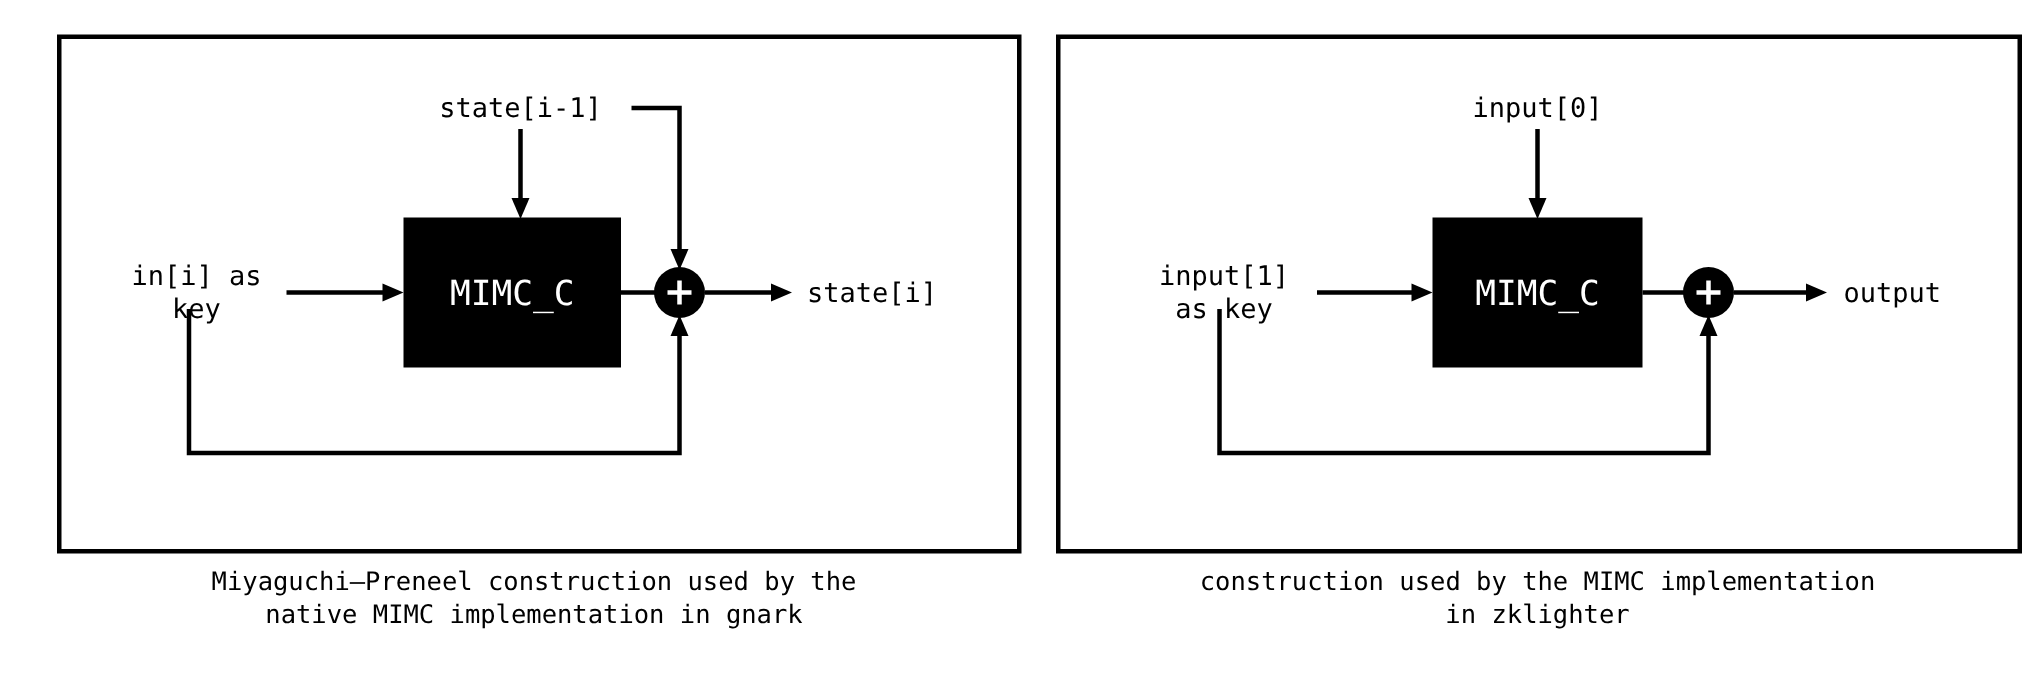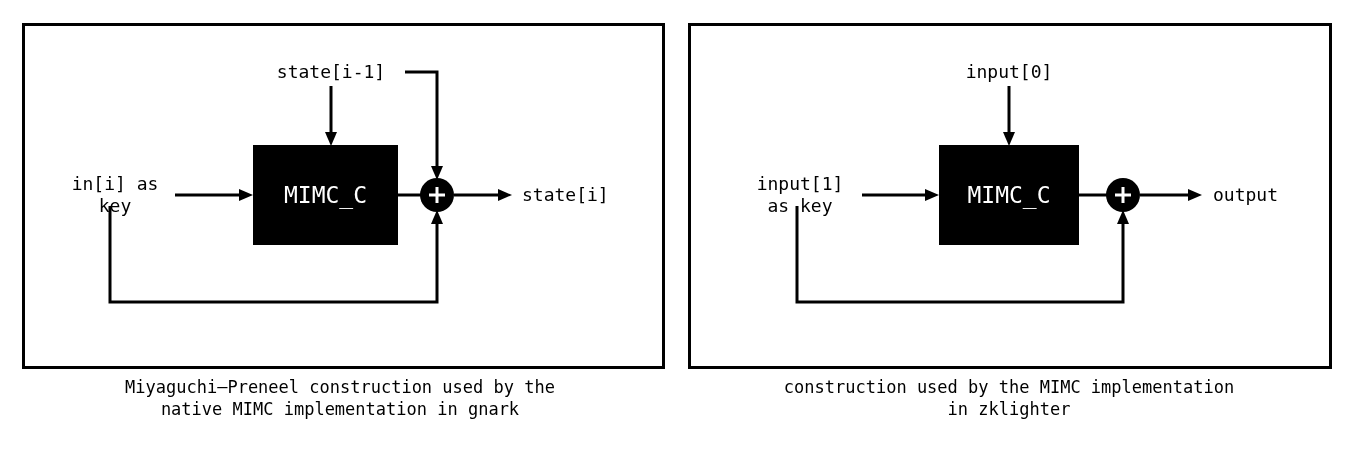--- a/index.html
+++ b/index.html
@@ -16,20 +16,21 @@
   }
   #root {
     position: relative;
     width: 1354px;
     height: 452px;
   }
   .panel {
     position: absolute;
     top: 0;
     height: 452px;
+    margin-left: 16px;
   }
   #panel-left  { left: 0px;   width: 680px; }
   #panel-right { left: 677px; width: 674px; }
 
   .panel svg {
     position: absolute;
     top: 0;
     left: 0;
     display: block;
   }

